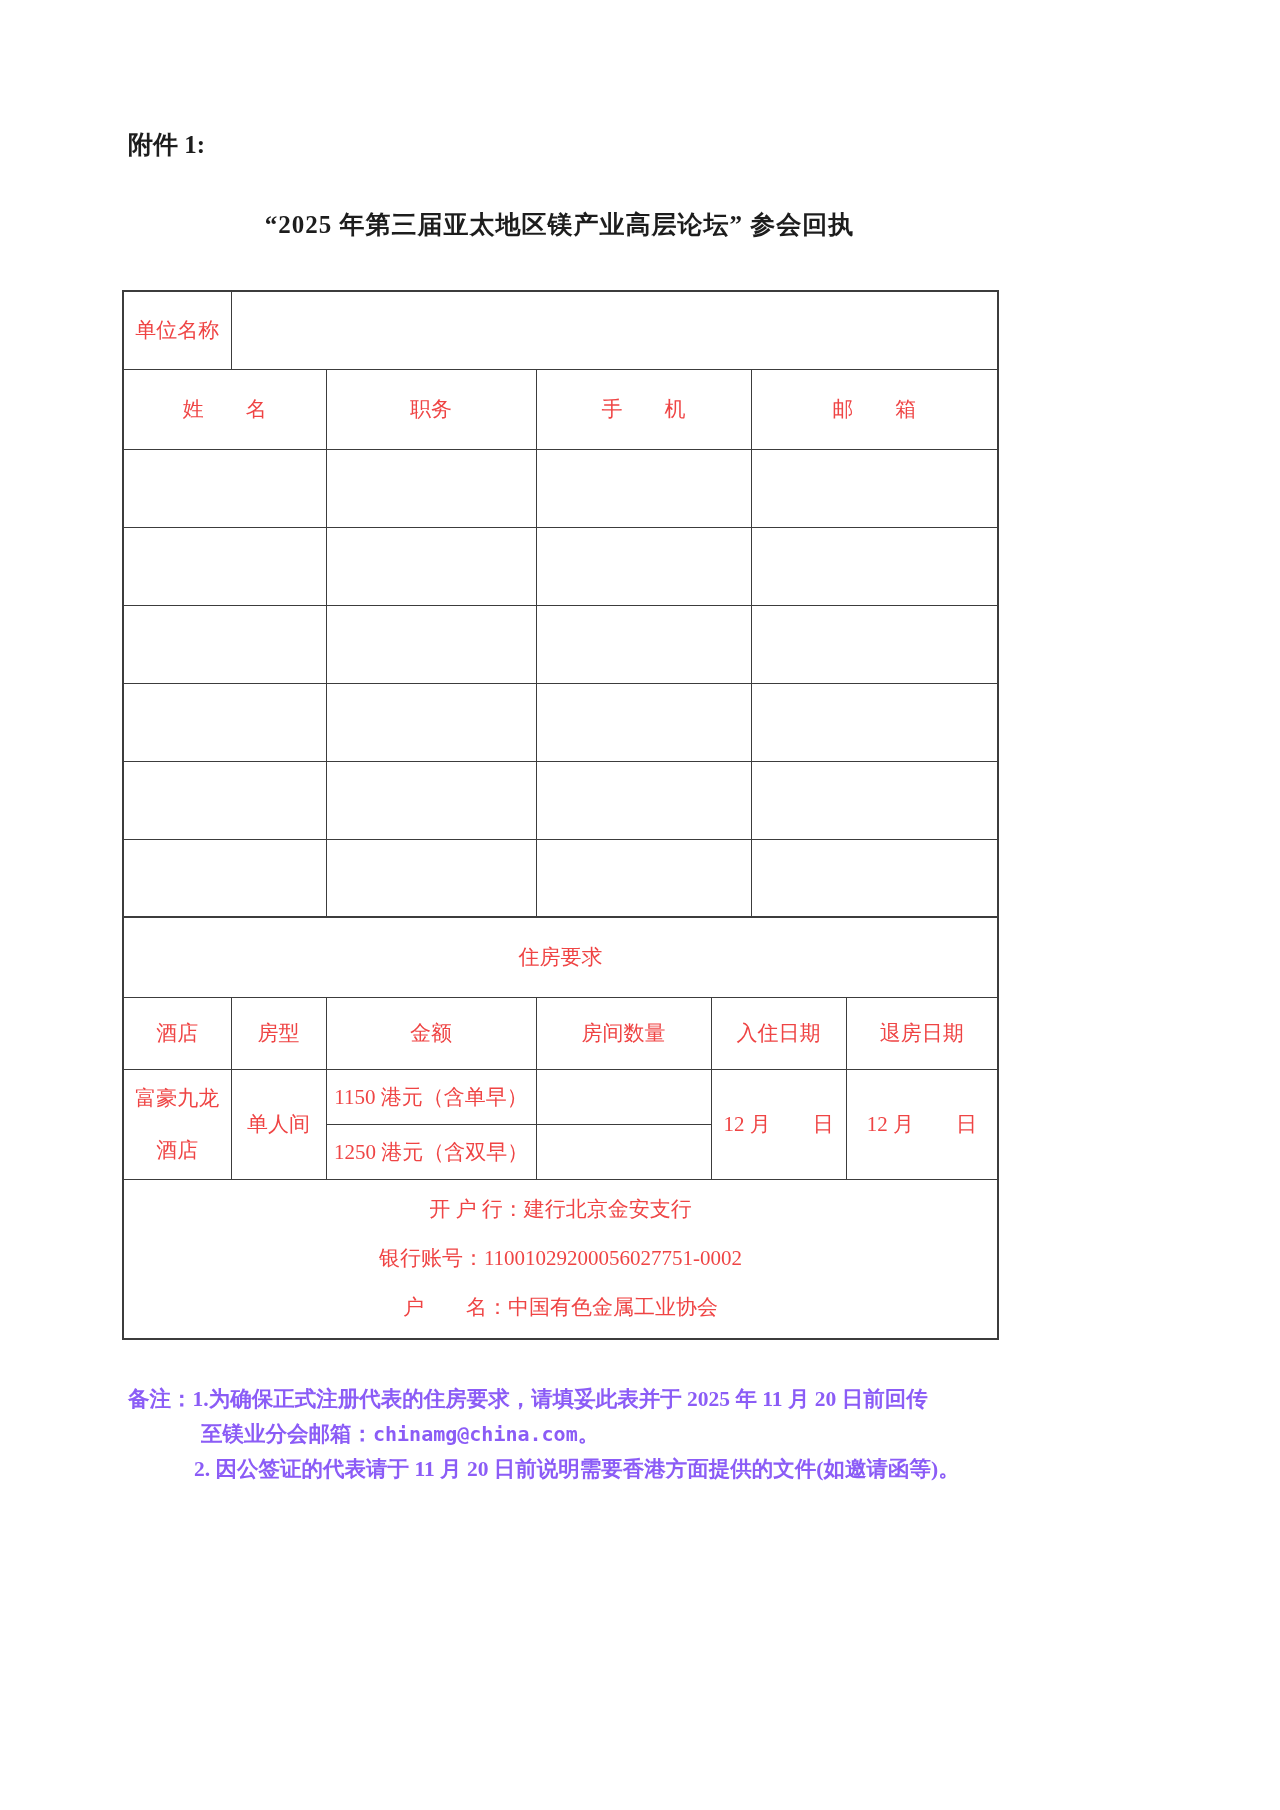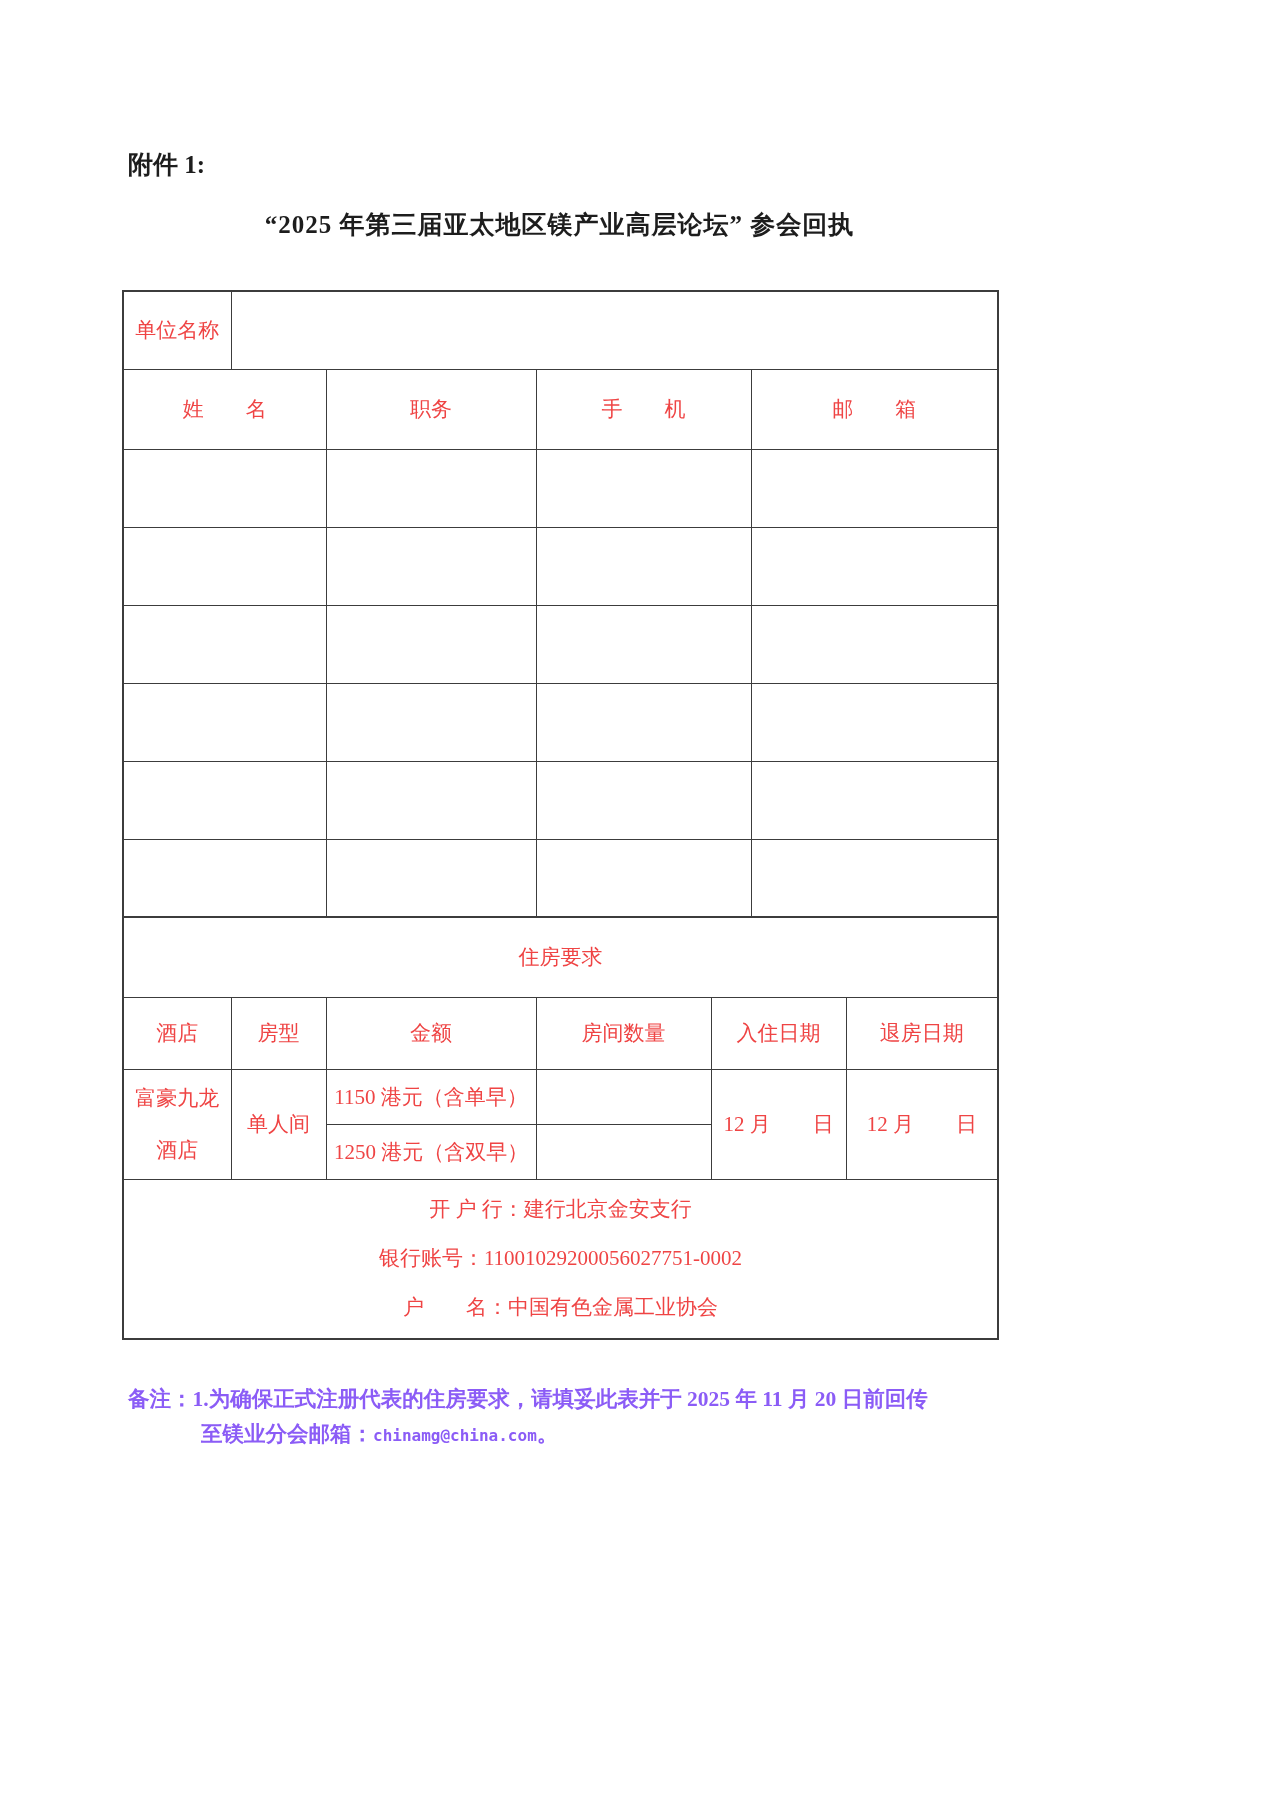--- a/index.html
+++ b/index.html
@@ -2,21 +2,21 @@
 <html><head>
 <meta charset="utf-8">
 <style>
   html,body { margin:0; padding:0; background:#ffffff; }
   .page {
     position:relative; width:1280px; height:1810px; background:#ffffff;
     font-family:"Liberation Serif","DejaVu Serif",serif; color:#1d1d1d;
     overflow:hidden;
   }
   .attachment-label {
-    position:absolute; left:128px; top:148px;
+    position:absolute; left:128px; top:128px;
     font-size:25px; font-weight:bold;
   }
   .doc-title {
     position:absolute; left:122px; top:208px; width:875px;
     text-align:center; font-size:25px; font-weight:bold; letter-spacing:1px;
   }
   table.form-table {
     position:absolute; left:122px; top:290px; width:875px;
     border-collapse:collapse; table-layout:fixed;
     font-size:21px; color:#ef4444;
@@ -43,21 +43,21 @@
   .bank-line { line-height:49px; white-space:nowrap; }
   .hotel-name-line { line-height:52px; }
   .price-cell { font-size:21px; }
   .notes {
     position:absolute; left:128px; top:1382px; width:910px;
     font-size:21.5px; font-weight:bold; color:#8b5cf6;
   }
   .note-line { line-height:35px; white-space:nowrap; }
   .note-line-2 { padding-left:73px; }
   .note-line-3 { padding-left:66px; }
-  .note-email { font-family:"DejaVu Sans Mono","Liberation Mono",monospace; font-size:16px; }
+  .note-email { font-family:"DejaVu Sans Mono","Liberation Mono",monospace; font-size:20px; }
   .footer {
     position:absolute; left:832px; top:1732px;
     display:flex; align-items:center; gap:13px;
     color:#b8b8b8; font-family:"Liberation Sans","DejaVu Sans",sans-serif;
     font-size:35px; letter-spacing:1px;
   }
   .wechat-icon { display:block; }
 </style>
 </head>
 <body>
@@ -164,16 +164,17 @@
         <div class="bank-line">银行账号：11001029200056027751-0002</div>
         <div class="bank-line">户　　名：中国有色金属工业协会</div>
       </td>
     </tr>
   </tbody>
     </table>
 
   <div class="notes">
     <div class="note-line note-line-1">备注：1.为确保正式注册代表的住房要求，请填妥此表并于 2025 年 11 月 20 日前回传</div>
     <div class="note-line note-line-2"><span>至镁业分会邮箱：</span><span class="note-email">chinamg@china.com</span><span>。</span></div>
+    <div class="note-line note-line-3">2. 因公签证的代表请于 11 月 20 日前说明需要香港方面提供的文件(如邀请函等)。</div>
   </div>
 
 
 </div>
 
 </body></html>

